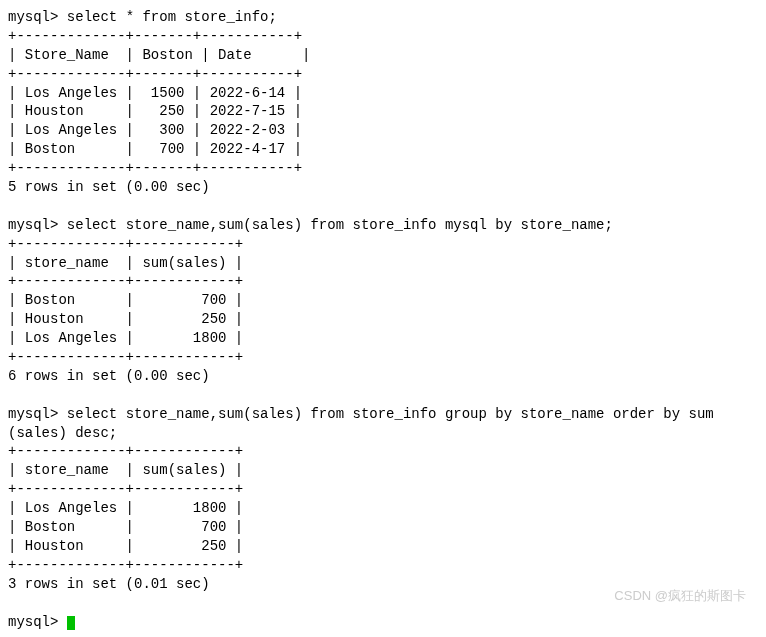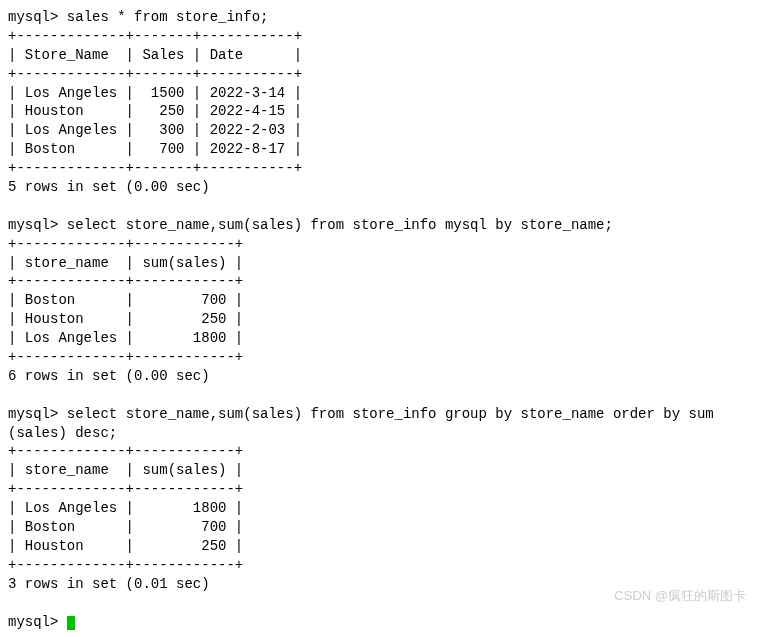--- a/index.html
+++ b/index.html
@@ -27,28 +27,28 @@
       position: fixed;
       right: 20px;
       bottom: 32px;
       color: #ccc;
       font-family: Arial, sans-serif;
       font-size: 13px;
       margin-top: 44px;
     }
   </style>
 </head>
-<body><span class="prompt">mysql&gt;</span> <span class="query">sales * from store_info;</span>
+<body><span class="prompt">mysql&gt;</span> <span class="query">select * from store_info;</span>
 <span>+-------------+-------+-----------+</span>
-<span>| Store_Name  | Sales | Date      |</span>
+<span>| Store_Name  | Boston | Date      |</span>
 <span>+-------------+-------+-----------+</span>
-<span>| Los Angeles |  1500 | 2022-3-14 |</span>
-<span>| Houston     |   250 | 2022-4-15 |</span>
+<span>| Los Angeles |  1500 | 2022-6-14 |</span>
+<span>| Houston     |   250 | 2022-7-15 |</span>
 <span>| Los Angeles |   300 | 2022-2-03 |</span>
-<span>| Boston      |   700 | 2022-8-17 |</span>
+<span>| Boston      |   700 | 2022-4-17 |</span>
 <span>+-------------+-------+-----------+</span>
 <span>5 rows in set (0.00 sec)</span>
 
 <span class="prompt">mysql&gt;</span> <span class="query">select store_name,sum(sales) from store_info mysql by store_name;</span>
 <span>+-------------+------------+</span>
 <span>| store_name  | sum(sales) |</span>
 <span>+-------------+------------+</span>
 <span>| Boston      |        700 |</span>
 <span>| Houston     |        250 |</span>
 <span>| Los Angeles |       1800 |</span>

